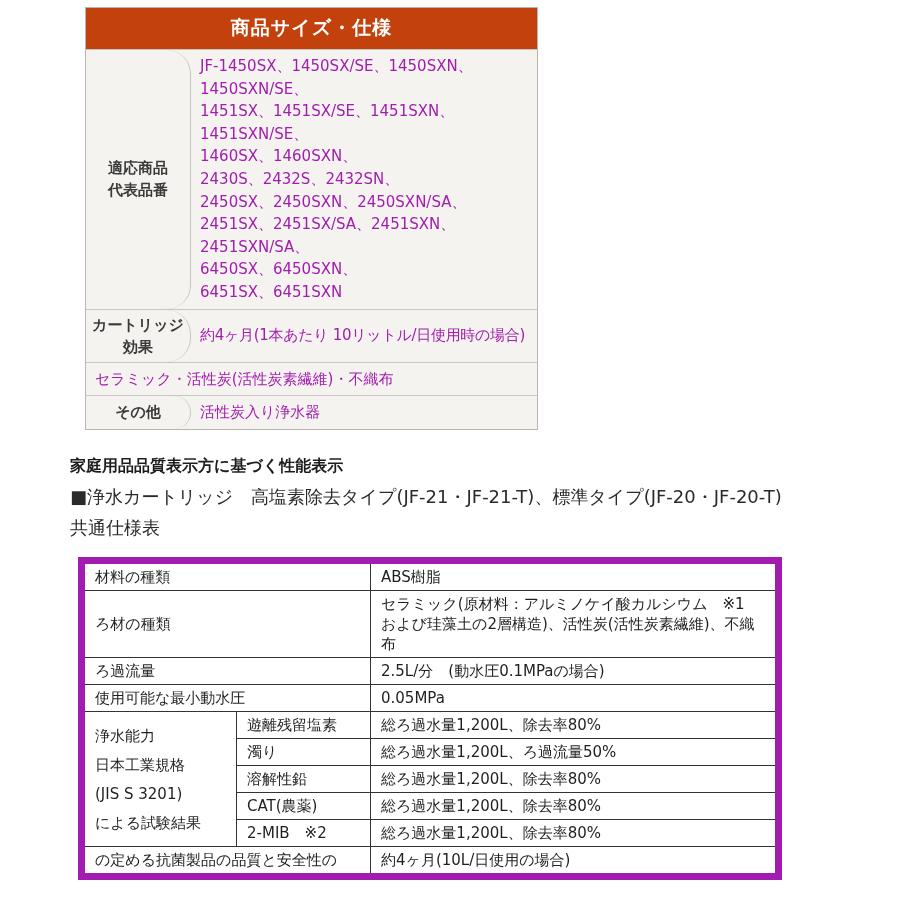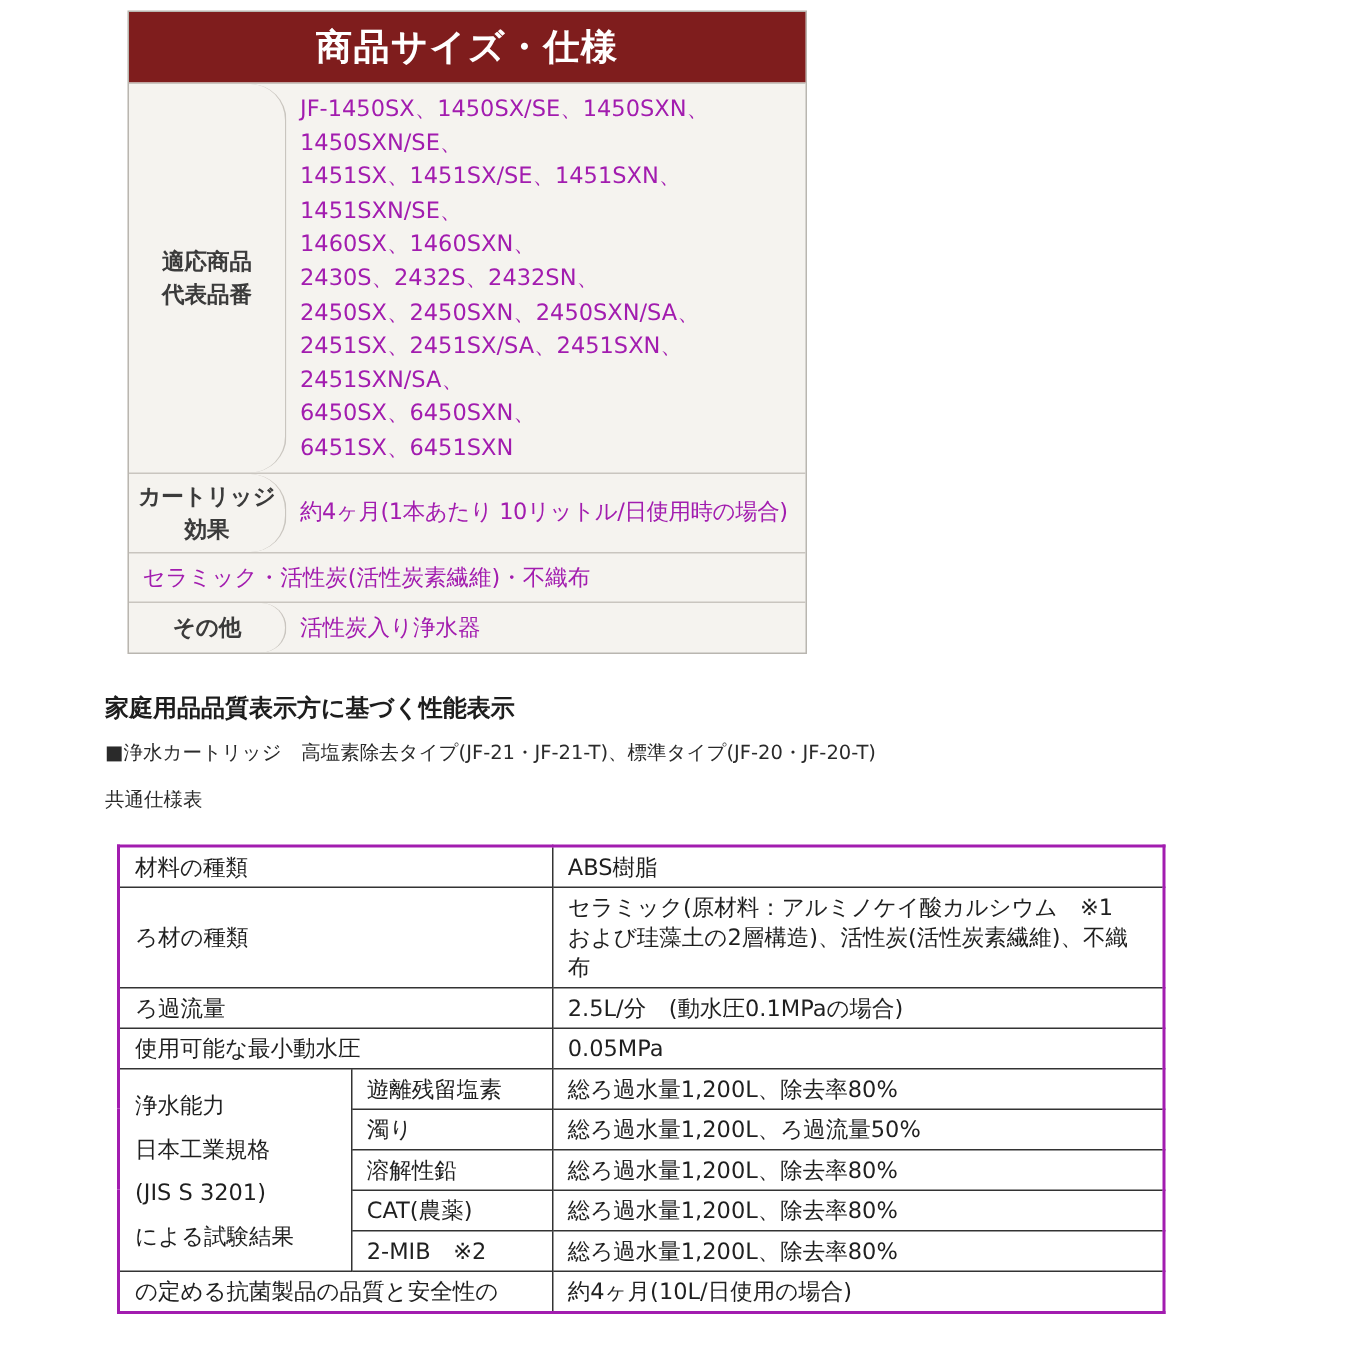--- a/index.html
+++ b/index.html
@@ -12,24 +12,24 @@
   .pre { white-space: pre-line; }
 
   
   .t1 {
     margin: 7px 0 0 85px;
     width: 453px;
     border: 1px solid #b9b6b0;
     background: #f5f3ef;
   }
   .t1-header {
-    background: #7f1d1d;
+    background: #c2410c;
     color: #ffffff;
     font-weight: bold;
-    font-size: 24px;
+    font-size: 19px;
     text-align: center;
     padding: 7px 0 8px 0;
     letter-spacing: 1px;
   }
   .t1-row {
     display: flex;
     border-top: 1px solid #c9c5bf;
   }
   .t1-row:first-child { border-top: none; }
   .t1-label {
@@ -60,41 +60,41 @@
 
   
   .mid { margin: 21px 0 0 70px; }
   .mid-heading {
     font-weight: bold;
     font-size: 16px;
     color: #1d1d1d;
     line-height: 30px;
   }
   .mid-sub {
-    font-size: 13px;
+    font-size: 18px;
     color: #2a2a2a;
     line-height: 31px;
   }
 
   
   .t2 {
     margin: 14px 0 0 78px;
     width: 697px;
     border-collapse: collapse;
     font-size: 15px;
     color: #1f1f1f;
     table-layout: fixed;
   }
   .t2 td {
     border: 1px solid #333333;
     padding: 3px 10px;
     line-height: 20px;
     vertical-align: middle;
   }
-  .t2 { border: 2px solid #a21caf; }
+  .t2 { border: 7px solid #a21caf; }
   .t2 td.jis-head {
     vertical-align: top;
     padding-top: 10px;
     line-height: 29px;
   }
   .t2 tr { height: 26px; }
   tr.row-romaterial { height: 44px; }
   tr.jis-row { height: 25px; }
 
   

